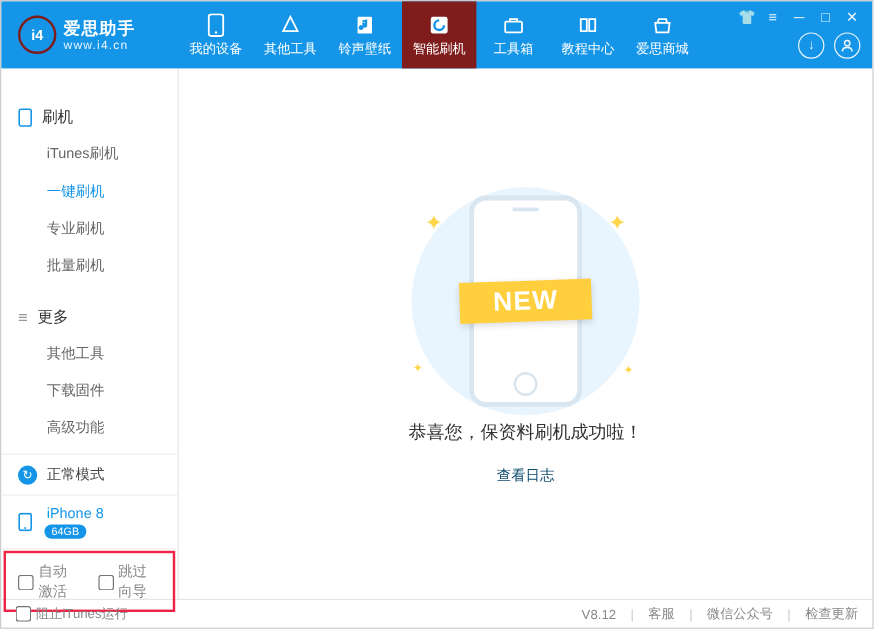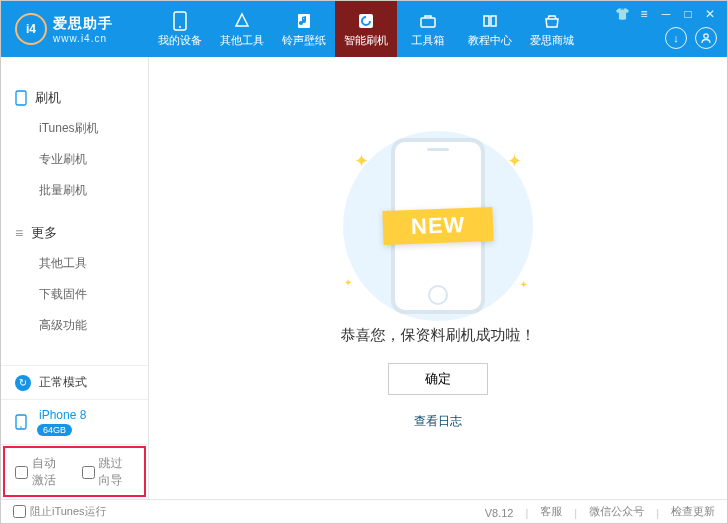--- a/index.html
+++ b/index.html
@@ -1,19 +1,19 @@
 <!DOCTYPE html>
 <html><head>
 <meta charset="utf-8">
 <style>
   * { box-sizing: border-box; margin: 0; padding: 0; }
   body { font-family: "Microsoft YaHei", Arial, sans-serif; font-size: 12px; color: #333; background: #fff; width: 728px; height: 524px; overflow: hidden; border: 1px solid #ccc; }
   .header { background: #1495e7; height: 56px; display: flex; align-items: center; color: #fff; position: relative; }
   .logo-area { display: flex; align-items: center; padding: 0 10px 0 14px; width: 148px; }
-  .logo-circle { width: 32px; height: 32px; border: 2px solid #fdba74; border-radius: 50%; display: flex; align-items: center; justify-content: center; font-size: 12px; font-weight: bold; color:#fff; }
+  .logo-circle { width: 32px; height: 32px; border: 2px solid #7f1d1d; border-radius: 50%; display: flex; align-items: center; justify-content: center; font-size: 12px; font-weight: bold; color:#fff; }
   .logo-text { margin-left: 6px; }
   .logo-text .brand { font-size: 14px; font-weight: bold; letter-spacing:1px; }
   .logo-text .site { font-size: 10px; opacity: .9; letter-spacing:1px; }
   .topnav { display: flex; height: 100%; }
   .topnav-item { width: 62px; display: flex; flex-direction: column; align-items: center; justify-content: center; font-size: 11px; cursor: pointer; gap:2px; }
   .topnav-item.active { background: #7f1d1d; }
   .topnav-item .icon { width: 20px; height: 20px; display:flex; align-items:center; justify-content:center; }
   .header-right { position: absolute; right: 10px; top: 6px; display:flex; flex-direction: column; align-items:flex-end; gap:6px; }
   .win-controls { display:flex; gap:8px; font-size:12px; color:#fff; opacity:.9; }
   .win-controls span { cursor:pointer; width:14px; text-align:center; }
@@ -156,20 +156,21 @@
     <div class="sidebar-section">
       <div class="sidebar-header">
         <span class="hicon">
             <svg width="12" height="16" viewBox="0 0 12 16">
               <rect x="1" y="1" width="10" height="14" rx="1.5" fill="none" stroke="#1495e7" stroke-width="1.3"></rect>
             </svg>
           </span>
         <span>刷机</span>
       </div>
       <div class="sidebar-item">iTunes刷机</div>
+      <div class="sidebar-item active">一键刷机</div>
       <div class="sidebar-item">专业刷机</div>
       <div class="sidebar-item">批量刷机</div>
     </div>
     <div class="sidebar-section">
       <div class="sidebar-header">
         <span class="hicon" style="color:#999;">≡</span>
         <span>更多</span>
       </div>
       <div class="sidebar-item">其他工具</div>
       <div class="sidebar-item">下载固件</div>
@@ -209,21 +210,20 @@
     <div class="illus">
       <div class="bgcircle"></div>
       <span class="sparkle s1">✦</span>
       <span class="sparkle s2">✦</span>
       <span class="sparkle s3">✦</span>
       <span class="sparkle s4">✦</span>
       <div class="phone"></div>
       <div class="banner">NEW</div>
     </div>
     <div class="success-text">恭喜您，保资料刷机成功啦！</div>
-    <button class="ok-btn">确定</button>
     <div class="log-link">查看日志</div>
   </div>
 </div>
 
 <div class="footer">
   <label>
     <input type="checkbox" style="">
     <span>阻止iTunes运行</span>
   </label>
   <div class="footer-right">

